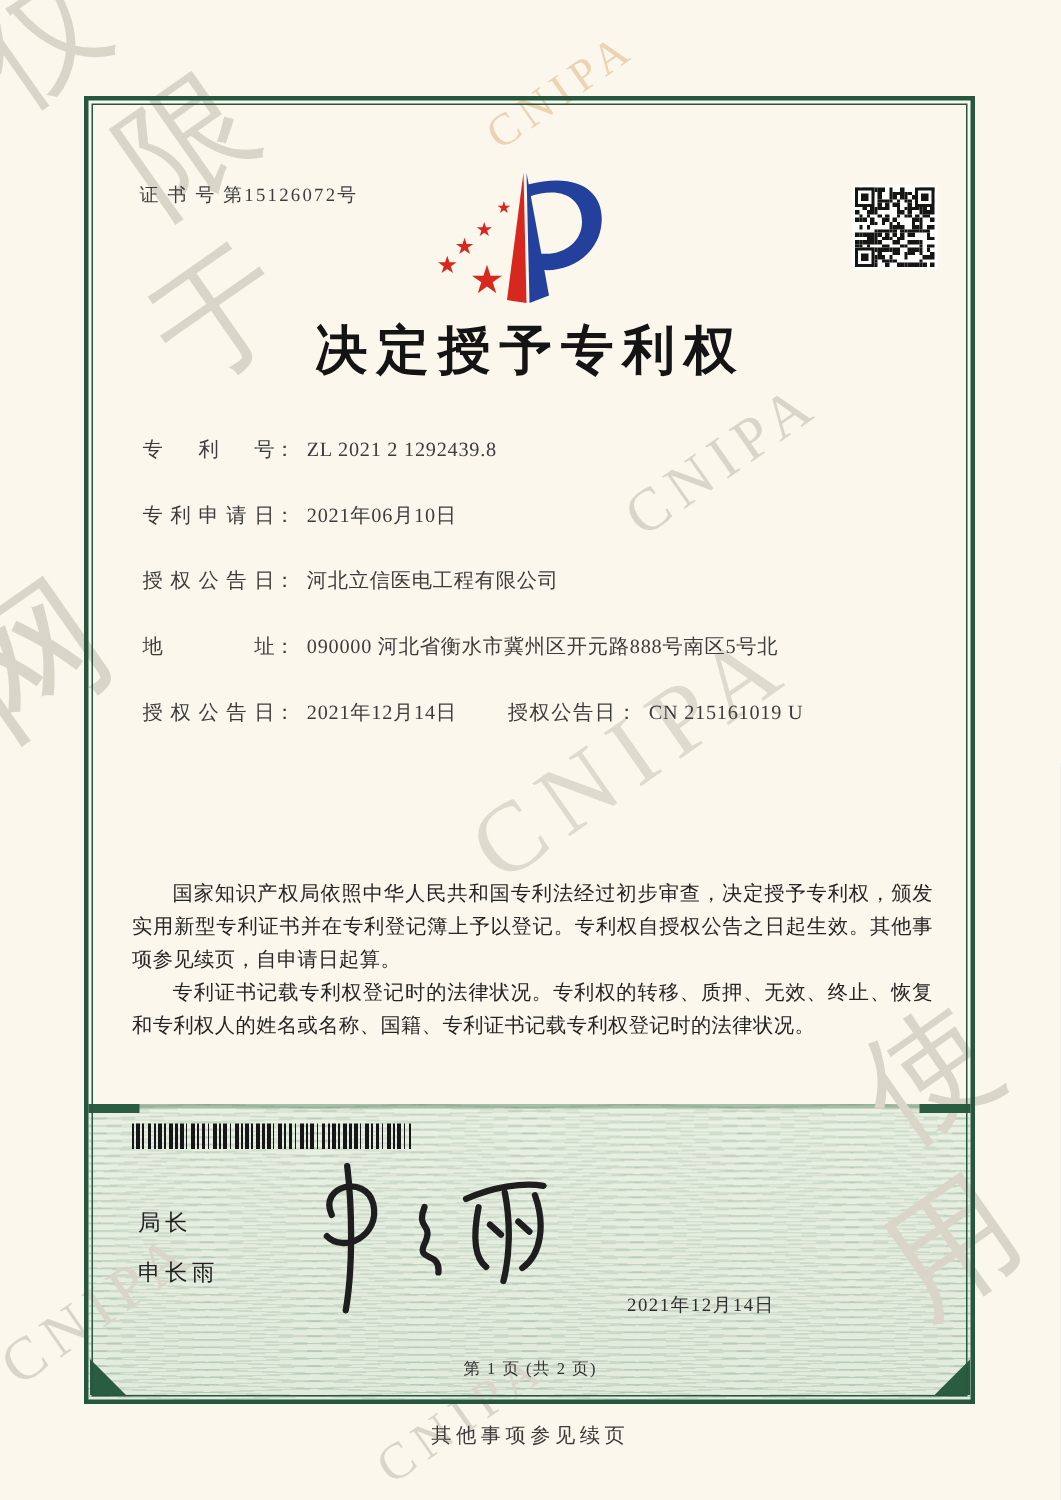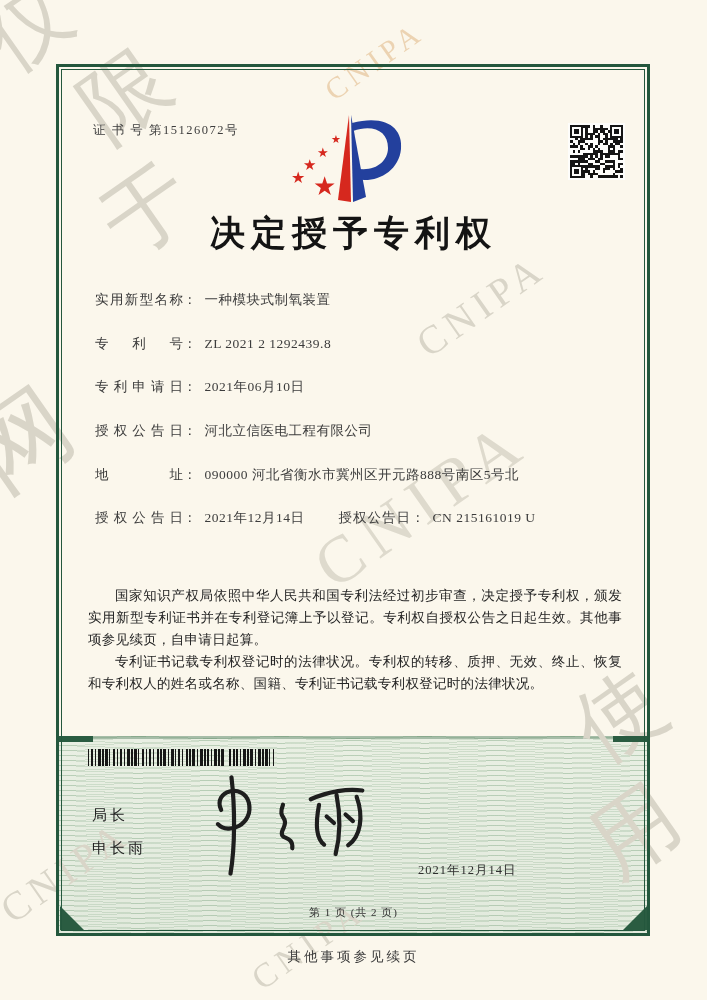--- a/index.html
+++ b/index.html
@@ -575,23 +575,20 @@
           <i></i>
         </div>
       <div class="qf qf-tl"></div>
       <div class="qf qf-tr"></div>
       <div class="qf qf-bl"></div>
     </div>
 
     <div class="title">决定授予专利权</div>
 
     <div class="fields">
-      <div class="frow">
-        <span class="flabel">实用新型名称</span><span class="fcolon">：</span><span class="fvalue">一种模块式制氧装置</span>
-      </div>
       <div class="frow">
         <span class="flabel">专利号</span><span class="fcolon">：</span><span class="fvalue">ZL 2021 2 1292439.8</span>
       </div>
       <div class="frow">
         <span class="flabel">专利申请日</span><span class="fcolon">：</span><span class="fvalue">2021年06月10日</span>
       </div>
       <div class="frow">
         <span class="flabel">授权公告日</span><span class="fcolon">：</span><span class="fvalue">河北立信医电工程有限公司</span>
       </div>
       <div class="frow">

